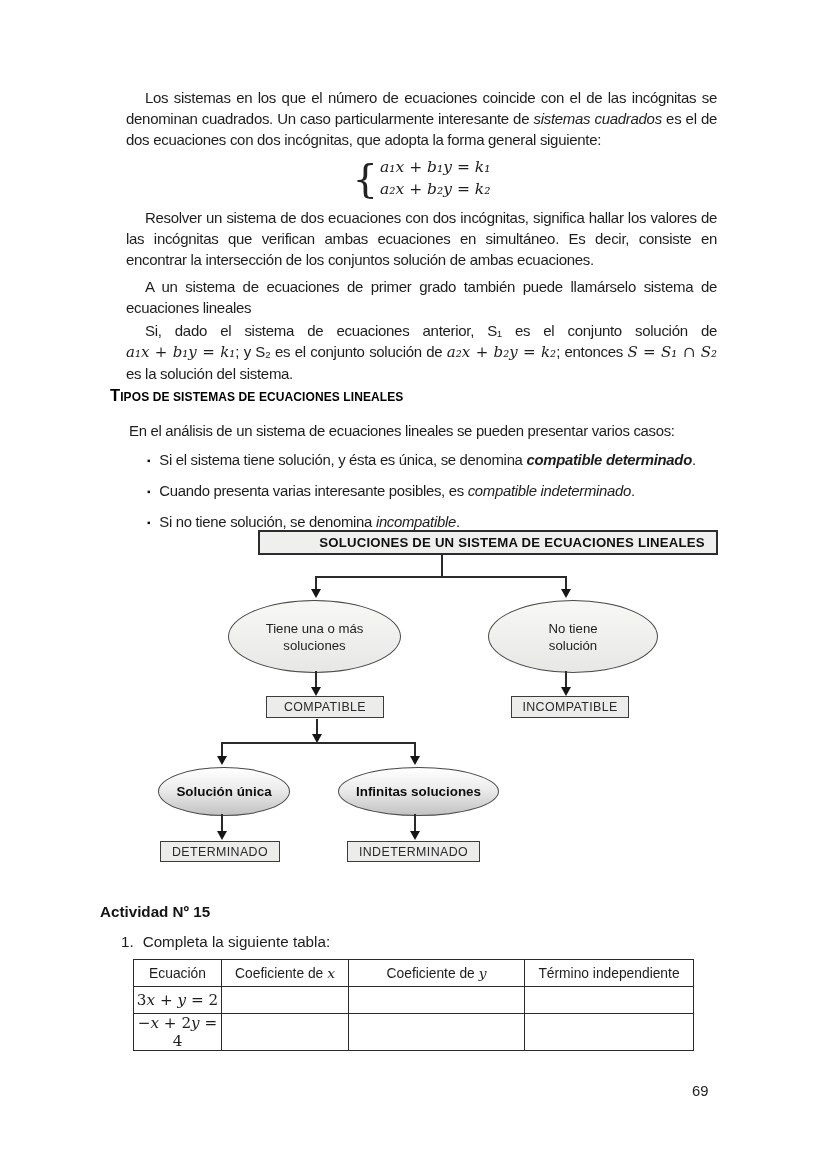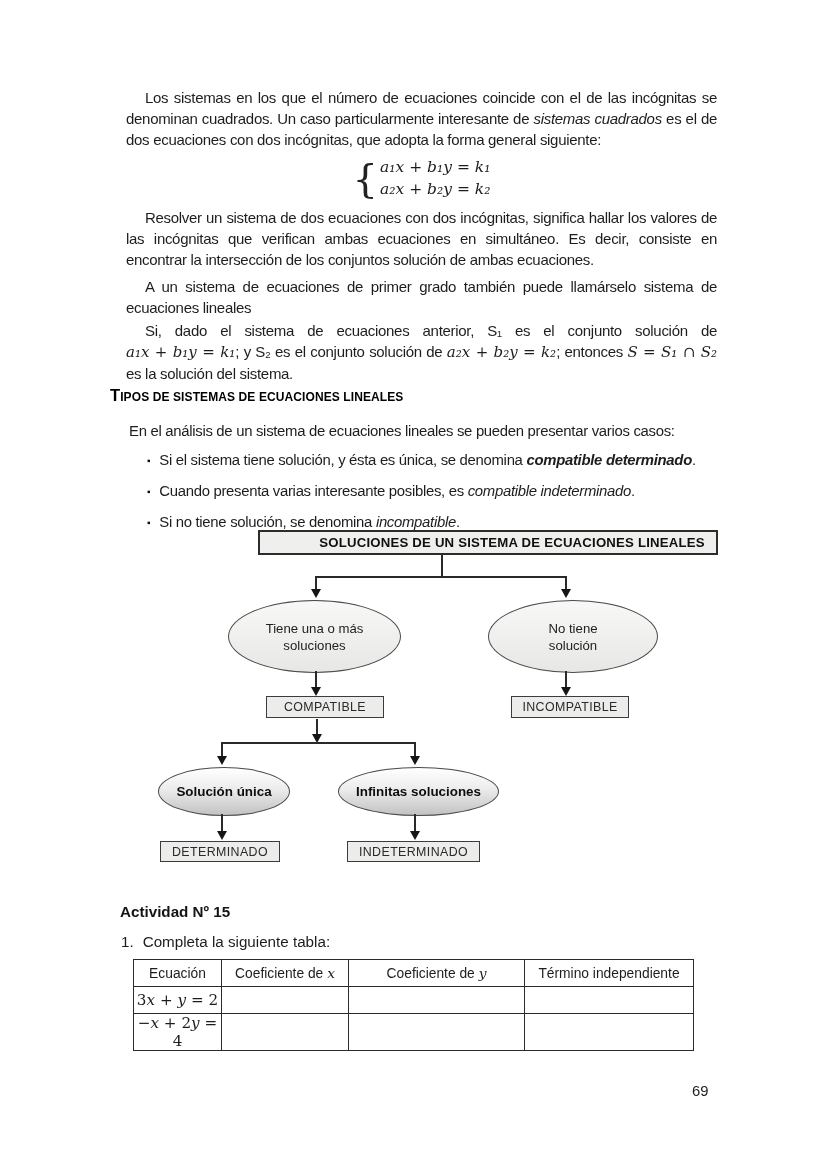--- a/index.html
+++ b/index.html
@@ -85,21 +85,21 @@
   #dg-ellipse-unique   { left:158px; top:767px; width:130px; height:47px; }
   #dg-ellipse-infinite { left:338px; top:767px; width:159px; height:47px; }
   #dg-drop-det         { left:221px; top:814px; width:2px;  height:18px; }
   #dg-ah-det           { left:217px; top:831px; }
   #dg-drop-indet       { left:414px; top:814px; width:2px;  height:18px; }
   #dg-ah-indet         { left:410px; top:831px; }
   #dg-box-determinado   { left:160px; top:841px; width:118px; height:19px; }
   #dg-box-indeterminado { left:347px; top:841px; width:131px; height:19px; }
 
   
-  #activity-title { position:absolute; left:120px; top:903px; font-weight:bold; font-size:15.2px; color:#141414; }
+  #activity-title { position:absolute; left:100px; top:903px; font-weight:bold; font-size:15.2px; color:#141414; }
   #activity-item  { position:absolute; left:121px; top:933px; font-size:15.2px; display:flex; gap:9px; color:#1d1d1d; }
   #activity-table { position:absolute; left:133px; top:959px; }
   #activity-table table { border-collapse:collapse; table-layout:fixed; width:560px; font-size:13.8px; color:#1d1d1d; }
   #activity-table td { border:1.5px solid #2b2b2b; text-align:center; vertical-align:middle; padding:0; }
   #activity-table tr.hdr td { height:26px; }
   #activity-table tr.r1 td { height:26px; }
   #activity-table tr.r2 td { height:22px; }
   .eq-cell { font-size:15.2px; font-family:"DejaVu Serif","Liberation Serif",serif;margin-top:20px; }
 
   #page-number { position:absolute; left:692px; top:1083px; font-size:14.8px; color:#1e1e1e; }

